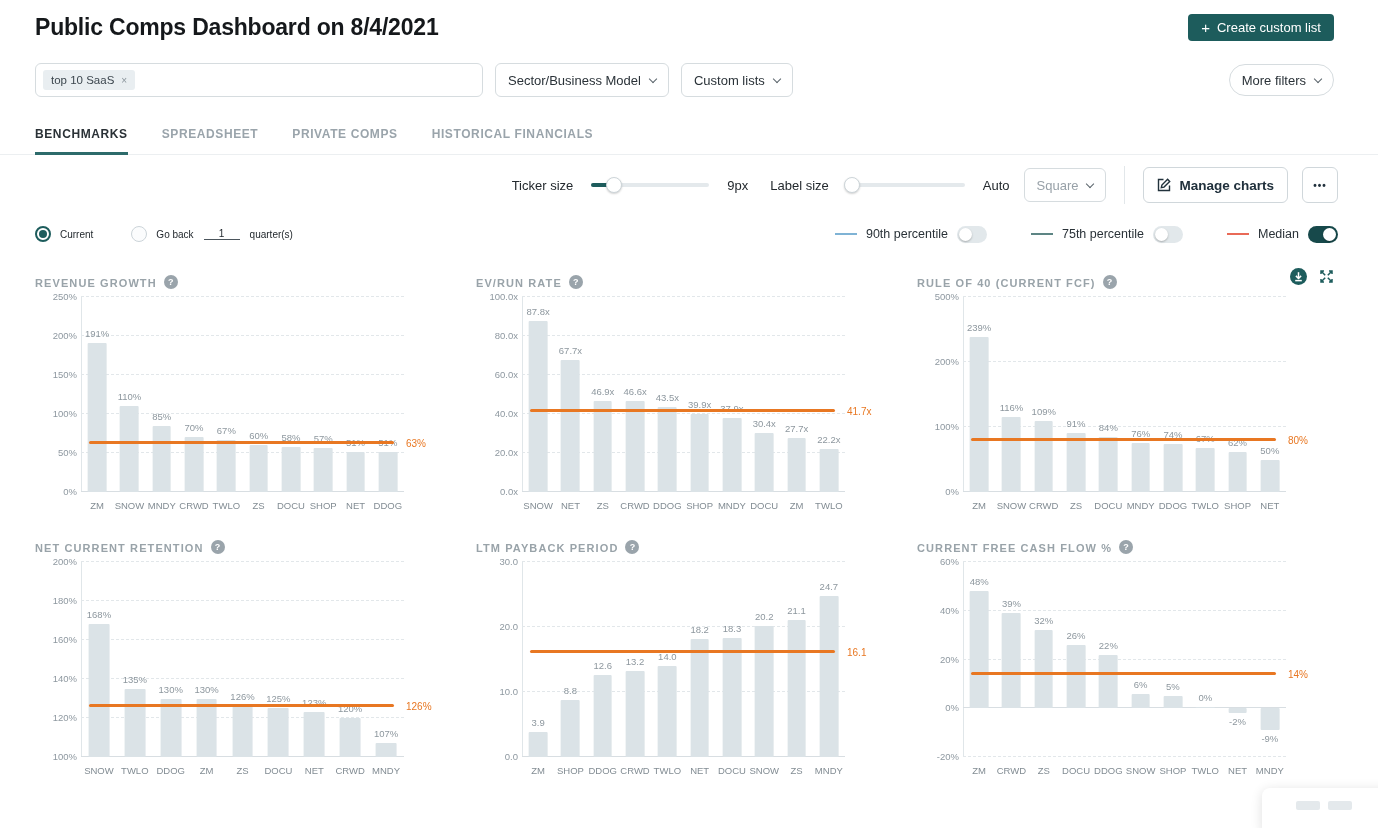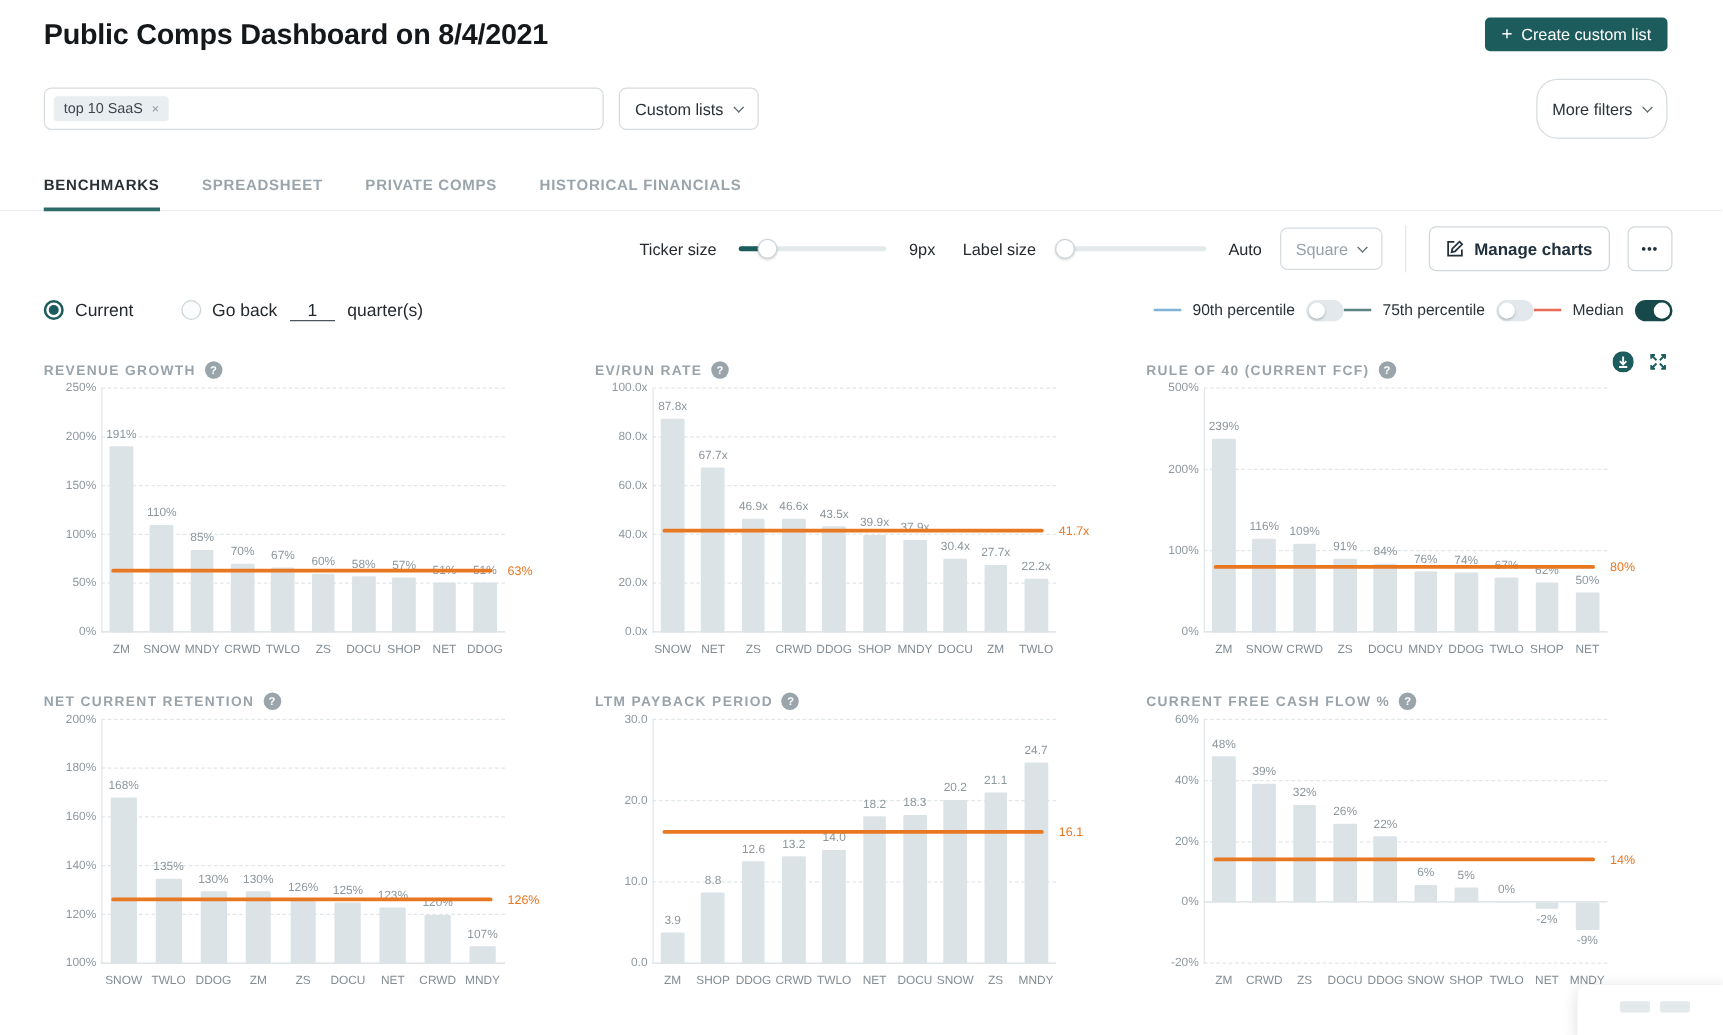--- a/index.html
+++ b/index.html
@@ -25,21 +25,21 @@
   .searchbox{width:448px;height:34px;border:1px solid var(--border);border-radius:6px;
       display:flex;align-items:center;padding:0 7px;background:#fff;}
   .tag{background:#e9eef1;border-radius:3px;padding:4px 8px;font-size:11.5px;color:#3c464e;
       display:flex;align-items:center;gap:7px;}
   .tag .x{color:#8b959c;font-size:10px;cursor:pointer;}
   .drop{height:34px;border:1px solid var(--border);border-radius:6px;background:#fff;
       padding:0 12px;font-size:13px;color:#2a3238;display:flex;align-items:center;gap:9px;cursor:pointer;
       font-family:"Liberation Sans",sans-serif;}
   .chev{width:6px;height:6px;border-right:1.4px solid #5a646b;border-bottom:1.4px solid #5a646b;
       transform:rotate(45deg);display:inline-block;margin-top:-3px;}
-  .more-filters{margin-left:auto;border-radius:17px;height:48px;}
+  .more-filters{margin-left:auto;border-radius:17px;height:32px;}
 
   
   .tabs{display:flex;gap:34px;padding:0 35px;margin-top:24px;border-bottom:1px solid #eceff1;}
   .tab{font-size:12px;font-weight:700;letter-spacing:0.6px;color:#9aa4ab;padding:6px 0 11px;cursor:pointer;}
   .tab.active{color:#2a3136;border-bottom:3px solid #2d6b6b;margin-bottom:-1px;}
 
   
   .toolbar{display:flex;justify-content:flex-end;align-items:center;gap:14px;
       padding:0 40px 0 35px;margin-top:10px;height:40px;}
   .tb-label{font-size:13px;color:#23292e;}
@@ -50,28 +50,28 @@
   .select-square{color:#98a1a8;}
   .vdiv{width:1px;height:38px;background:#e2e7ea;margin:0 4px;}
   .btn-manage{height:36px;border:1px solid #d0d7db;border-radius:6px;background:#fff;padding:0 13px;
       font-size:13.5px;font-weight:600;color:#20303c;display:flex;align-items:center;gap:8px;cursor:pointer;
       font-family:"Liberation Sans",sans-serif;}
   .btn-dots{width:36px;height:36px;border:1px solid #d0d7db;border-radius:6px;background:#fff;
       font-size:10px;font-weight:700;letter-spacing:1px;color:#20303c;cursor:pointer;}
 
   
   .viewrow{display:flex;align-items:center;padding:0 40px 0 35px;margin-top:14px;height:30px;}
-  .radios{display:flex;gap:38px;align-items:center;font-size:14px;}
+  .radios{display:flex;gap:38px;align-items:center;font-size:10px;}
   .radio-item{display:flex;align-items:center;gap:9px;cursor:pointer;}
   .radio{width:16px;height:16px;border-radius:50%;position:relative;flex:none;}
   .radio.sel{border:2px solid var(--teal);}
   .radio.sel::after{content:"";position:absolute;left:2px;top:2px;width:8px;height:8px;border-radius:50%;background:var(--teal);}
   .radio.unsel{border:1.5px solid #ccd4d9;background:#fbfcfd;}
   .goback-val{display:inline-block;width:36px;text-align:center;border-bottom:1px solid #4b555c;margin:0 1px;}
-  .legend{margin-left:auto;display:flex;align-items:center;}
+  .legend{margin-left:auto;display:flex;gap:44px;align-items:center;}
   .legend-item{display:flex;align-items:center;gap:9px;font-size:12.5px;color:#2a3238;}
   .swatch{width:22px;height:2px;flex:none;}
   .toggle{width:30px;height:17px;border-radius:9px;background:#e2e8eb;position:relative;cursor:pointer;flex:none;}
   .toggle .knob{position:absolute;top:2px;left:2px;width:13px;height:13px;border-radius:50%;background:#fff;
       box-shadow:0 1px 2px rgba(0,0,0,.25);}
   .toggle.on{background:#17494b;}
   .toggle.on .knob{left:auto;right:2px;}
 
   
   .charts{display:grid;grid-template-columns:repeat(3,1fr);column-gap:24px;row-gap:18px;
@@ -115,20 +115,24 @@
     </button>
   </div>
 
   <div class="filters">
     <div class="searchbox">
       <span class="tag">
         <span>top 10 SaaS</span>
         <span class="x">×</span>
       </span>
     </div>
+    <button class="drop">
+      <span>Sector/Business Model</span>
+      <span class="chev"></span>
+    </button>
     <button class="drop">
       <span>Custom lists</span>
       <span class="chev"></span>
     </button>
     <button class="drop more-filters">
       <span>More filters</span>
       <span class="chev"></span>
     </button>
   </div>
 

